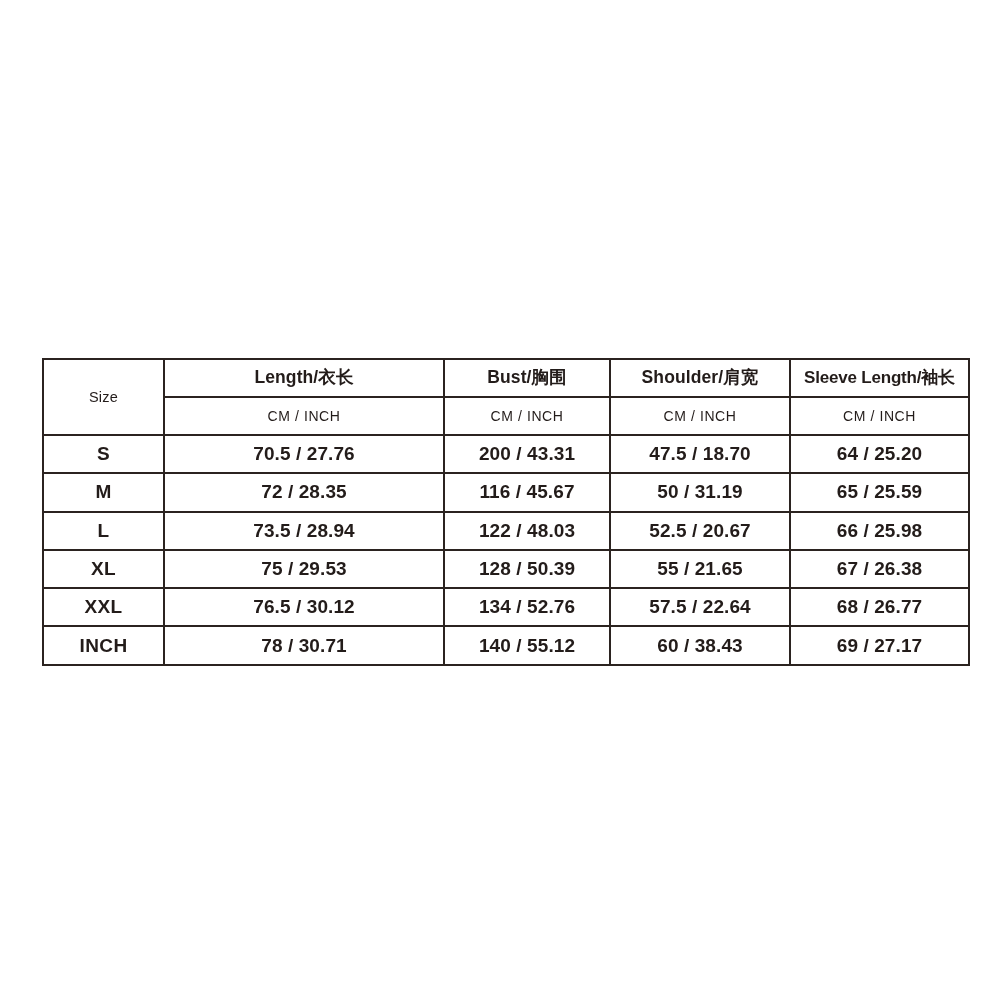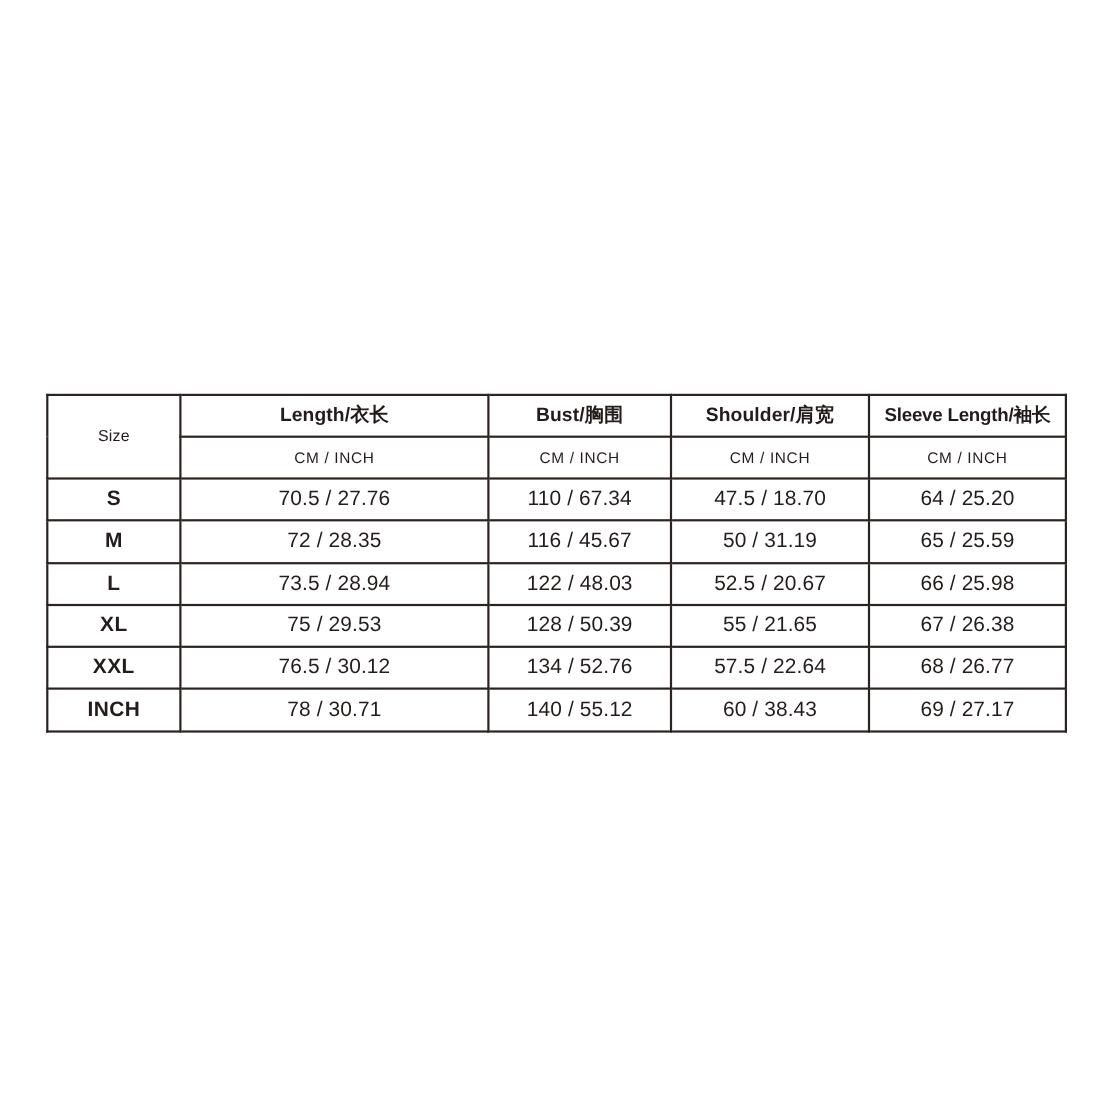--- a/index.html
+++ b/index.html
@@ -85,21 +85,21 @@
   tr.data-row td {
     height: 36.3px;
   }
   .cell-size {
     font-size: 19px;
     font-weight: 700;
     letter-spacing: 0.4px;
   }
   .cell-value {
     font-size: 19px;
-    font-weight: 400;
+    font-weight: 700;
     letter-spacing: 0.1px;
     white-space: nowrap;
   }
 </style>
 </head>
 <body>
 
 <table id="size-chart-table">
   <colgroup>
     <col class="c-size">
@@ -119,21 +119,21 @@
     <tr class="header-units">
       <td class="hdr-units">CM / INCH</td>
       <td class="hdr-units">CM / INCH</td>
       <td class="hdr-units">CM / INCH</td>
       <td class="hdr-units">CM / INCH</td>
     </tr>
 
     <tr class="data-row">
       <td class="cell-size">S</td>
       <td class="cell-value">70.5 / 27.76</td>
-      <td class="cell-value">110 / 67.34</td>
+      <td class="cell-value">200 / 43.31</td>
       <td class="cell-value">47.5 / 18.70</td>
       <td class="cell-value">64 / 25.20</td>
     </tr>
     <tr class="data-row">
       <td class="cell-size">M</td>
       <td class="cell-value">72 / 28.35</td>
       <td class="cell-value">116 / 45.67</td>
       <td class="cell-value">50 / 31.19</td>
       <td class="cell-value">65 / 25.59</td>
     </tr>

